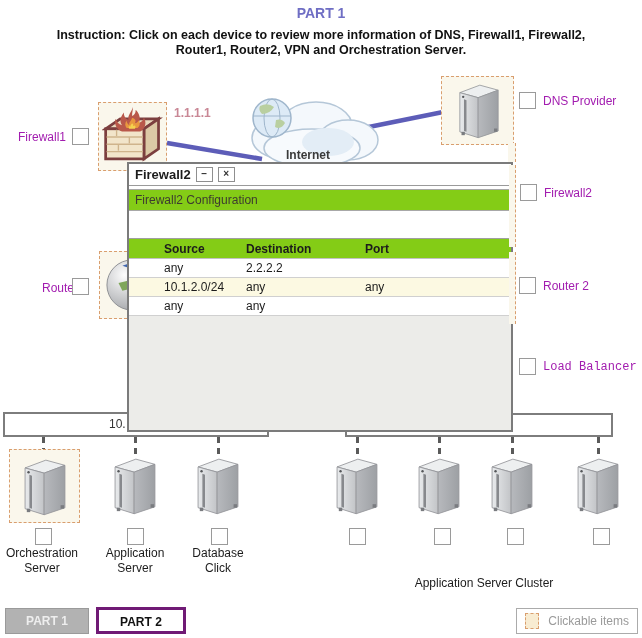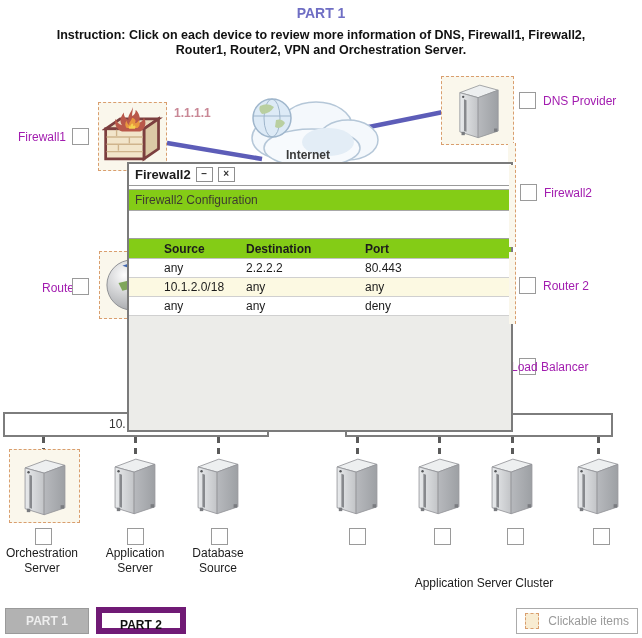--- a/index.html
+++ b/index.html
@@ -40,21 +40,21 @@
   .c2{width:91px;padding-left:12px;}
   .c3{flex:1;padding-left:28px;}
   .dlg-body{flex:1;background:#ecece9;}
 
   
   .srv-lbl{font-size:12px;line-height:15px;text-align:center;white-space:pre-line;color:#1c1c1c;}
 
   
   .btn{box-sizing:border-box;text-align:center;font-weight:bold;font-size:12px;}
   .btn-gray{background:#b2b2b2;border:1px solid #9a9a9a;color:#eee;line-height:24px;}
-  .btn-white{background:#fff;border:6px solid #701a75;color:#111;line-height:25px;}
+  .btn-white{background:#fff;border:3px solid #701a75;color:#111;line-height:25px;}
   .legend{background:#fff;border:1px solid #ababab;display:flex;align-items:center;
           padding:0 8px;box-sizing:border-box;}
   .legend-swatch{width:14px;height:14px;border:1px dashed #d99e6e;background:#f8ecd2;margin-right:9px;}
   .legend-text{font-size:12px;color:#9a9a9a;white-space:nowrap;}
   svg{display:block;}
 </style>
 </head>
 <body>
 
 <div id="stage">
@@ -156,21 +156,21 @@
   <div class="abs cb" style="left:72px;top:278px;"></div>
   <div class="abs dashed-box" style="left:99px;top:251px;width:68px;height:68px;z-index:3;">
     <svg width="54" height="54" style="margin:6px 0 0 5px;">
         <use href="#sym-router"></use>
       </svg>
   </div>
 
   <div class="abs cb" style="left:519px;top:277px;"></div>
   <div class="abs lbl" style="left:543px;top:279px;text-align:right;">Router 2</div>
   <div class="abs cb" style="left:519px;top:358px;"></div>
-  <div class="abs lbl" style="left:511px;top:360px;">Load Balancer</div>
+  <div class="abs lbl" style="left:543px;top:360px;font-family:Liberation Mono, monospace;">Load Balancer</div>
 
   <div class="abs sliver" style="left:508px;top:143px;width:7px;height:19px;z-index:11;"></div>
   <div class="abs sliver" style="left:509px;top:165px;width:6px;height:82px;z-index:11;"></div>
   <div class="abs sliver" style="left:509px;top:252px;width:6px;height:72px;z-index:11;"></div>
 
   <div class="abs seg-bar" style="left:3px;top:412px;width:266px;height:25px;z-index:2;">
     <span class="seg-text" style="left:104px;">10.</span>
   </div>
   <div class="abs seg-bar" style="left:345px;top:413px;width:268px;height:24px;z-index:2;"></div>
 
@@ -213,51 +213,49 @@
   <div class="abs cb" style="left:349px;top:528px;"></div>
   <div class="abs cb" style="left:434px;top:528px;"></div>
   <div class="abs cb" style="left:507px;top:528px;"></div>
   <div class="abs cb" style="left:593px;top:528px;"></div>
 
   <div class="abs srv-lbl" style="left:-8px;top:546px;width:100px;">Orchestration
 Server</div>
   <div class="abs srv-lbl" style="left:85px;top:546px;width:100px;">Application
 Server</div>
   <div class="abs srv-lbl" style="left:168px;top:546px;width:100px;">Database
-Source</div>
+Click</div>
   <div class="abs srv-lbl" style="left:384px;top:576px;width:200px;">Application Server Cluster</div>
 
   <div class="abs dlg">
     <div class="dlg-titlebar">
       <span>Firewall2</span>
       <span class="win-btn">–</span>
       <span class="win-btn">×</span>
     </div>
     <div class="dlg-strip"></div>
     <div class="dlg-band yellow">Firewall2 Configuration</div>
     <div class="dlg-space"></div>
     <div class="dlg-thead yellow">
       <span class="c1">Source</span>
       <span class="c2">Destination</span>
       <span class="c3">Port</span>
     </div>
     <div class="dlg-row">
       <span class="c1">any</span>
       <span class="c2">2.2.2.2</span>
-      <span class="c3">80.443</span>
     </div>
     <div class="dlg-row alt">
-      <span class="c1">10.1.2.0/18</span>
+      <span class="c1">10.1.2.0/24</span>
       <span class="c2">any</span>
       <span class="c3">any</span>
     </div>
     <div class="dlg-row">
       <span class="c1">any</span>
       <span class="c2">any</span>
-      <span class="c3">deny</span>
     </div>
     <div class="dlg-body"></div>
   </div>
 
   <div class="abs btn btn-gray" style="left:5px;top:608px;width:84px;height:26px;">PART 1</div>
   <div class="abs btn btn-white" style="left:96px;top:607px;width:90px;height:27px;">PART 2</div>
   <div class="abs legend" style="left:516px;top:608px;width:122px;height:26px;">
     <span class="legend-swatch"></span>
     <span class="legend-text">Clickable items</span>
   </div>

